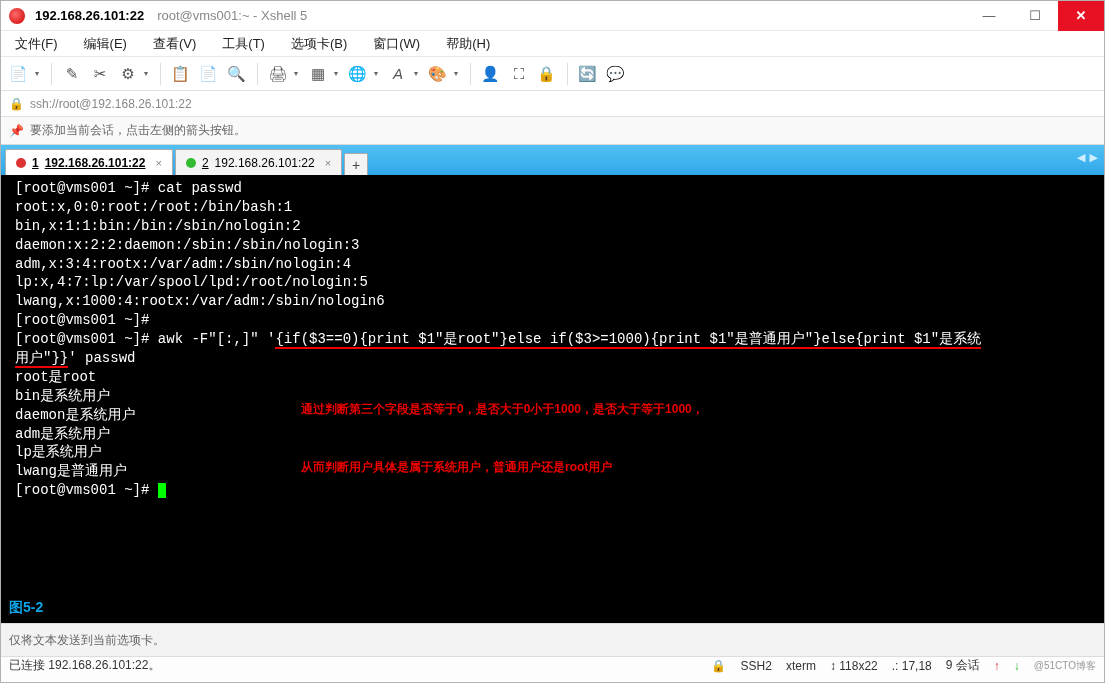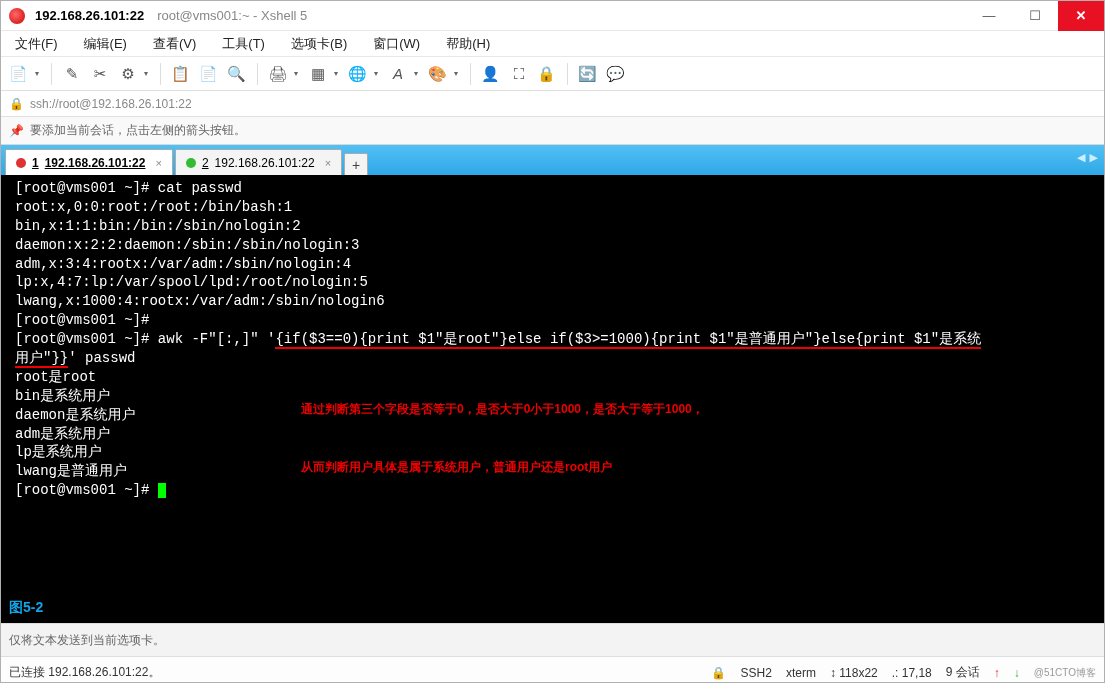--- a/index.html
+++ b/index.html
@@ -47,21 +47,21 @@
 
 .terminal { background: #000; color: #fff; font-family: "Consolas", "Courier New", monospace; font-size: 14px; line-height: 1.35; padding: 4px 14px; height: 448px; position: relative; white-space: pre; overflow: hidden; }
 .terminal .underline-red { border-bottom: 2px solid #e00; }
 .terminal .annot { color: #e00; font-family: "Microsoft YaHei", sans-serif; font-size: 12px; font-weight: bold; white-space: normal; }
 .terminal .fig-label { color: #0ea5e9; font-family: "Microsoft YaHei", sans-serif; font-size: 14px; font-weight: bold; position: absolute; bottom: 6px; left: 8px; }
 .terminal .cursor { display:inline-block; width: 8px; height: 15px; background: #0f0; vertical-align: text-bottom; }
 .terminal .annot-layer { position: absolute; left: 300px; top: 188px; width: 640px; }
 
 
 .bottominfo { height: 26px; display: flex; align-items: center; padding: 16px 8px; background: #f3f3f3; color: #666; font-size: 12px; border-top: 1px solid #ddd; }
-.statusbar { height: 25px; display: flex; align-items: flex-end; padding: 0 8px; font-size: 12px; color: #333; gap: 18px; border-top: 1px solid #ddd; background:#fdfdfd; position: relative; }
+.statusbar { height: 25px; display: flex; align-items: flex-start; padding: 0 8px; font-size: 12px; color: #333; gap: 18px; border-top: 1px solid #ddd; background:#fdfdfd; position: relative; }
 .statusbar .right { position: absolute; right: 8px; display:flex; align-items:center; gap: 14px; }
 .statusbar .arrow-up { color: #d33; font-weight:bold; }
 .statusbar .arrow-down { color: #3b3; font-weight:bold; }
 .statusbar .watermark { color: #999; font-size: 10px; }
 </style>
 </head>
 <body>
 
 <div class="titlebar">
   <div class="app-icon"></div>

